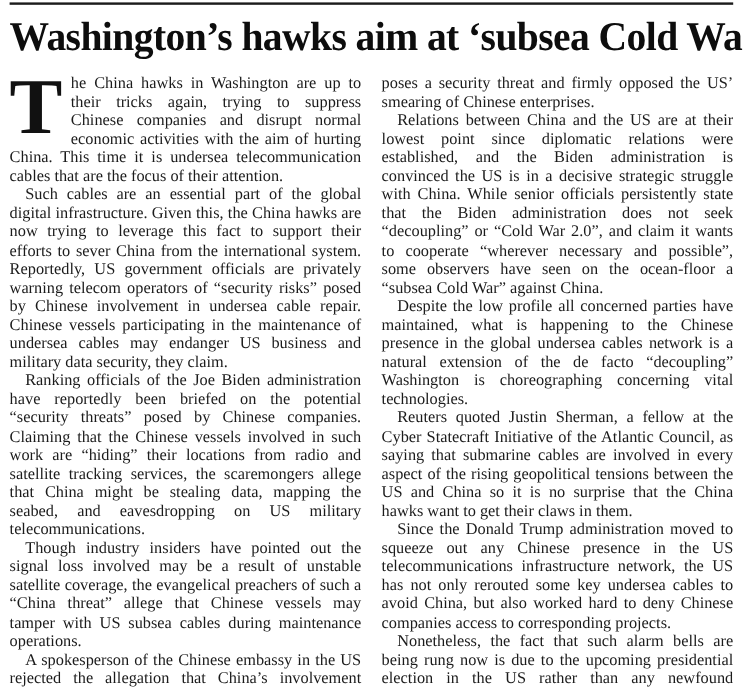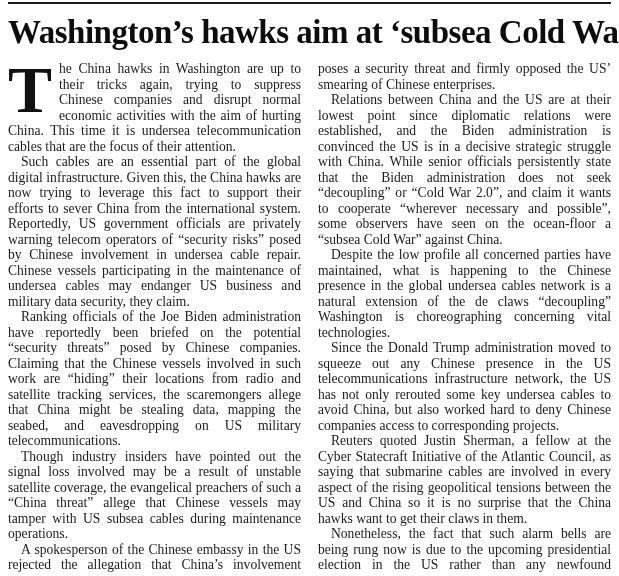--- a/index.html
+++ b/index.html
@@ -68,18 +68,18 @@
 <div class="page">
   <div class="top-rule"></div>
   <h1 class="headline">Washington’s hawks aim at ‘subsea Cold War’</h1>
   <div class="article-body">
     <p class="first"><span class="dropcap">T</span><span>he China hawks in Washington are up to their tricks again, trying to suppress Chinese companies and disrupt normal economic activities with the aim of hurting China. This time it is undersea telecommunication cables that are the focus of their attention.</span></p>
     <p>Such cables are an essential part of the global digital infrastructure. Given this, the China hawks are now trying to leverage this fact to support their efforts to sever China from the international system. Reportedly, US government officials are privately warning telecom operators of “security risks” posed by Chinese involvement in undersea cable repair. Chinese vessels participating in the maintenance of undersea cables may endanger US business and military data security, they claim.</p>
     <p>Ranking officials of the Joe Biden administration have reportedly been briefed on the potential “security threats” posed by Chinese companies. Claiming that the Chinese vessels involved in such work are “hiding” their locations from radio and satellite tracking services, the scaremongers allege that China might be stealing data, mapping the seabed, and eavesdropping on US military telecommunications.</p>
     <p>Though industry insiders have pointed out the signal loss involved may be a result of unstable satellite coverage, the evangelical preachers of such a “China threat” allege that Chinese vessels may tamper with US subsea cables during maintenance operations.</p>
     <p>A spokesperson of the Chinese embassy in the US rejected the allegation that China’s involvement poses a security threat and firmly opposed the US’ smearing of Chinese enterprises.</p>
     <p>Relations between China and the US are at their lowest point since diplomatic relations were established, and the Biden administration is convinced the US is in a decisive strategic struggle with China. While senior officials persistently state that the Biden administration does not seek “decoupling” or “Cold War 2.0”, and claim it wants to cooperate “wherever necessary and possible”, some observers have seen on the ocean-floor a “subsea Cold War” against China.</p>
-    <p>Despite the low profile all concerned parties have maintained, what is happening to the Chinese presence in the global undersea cables network is a natural extension of the de claws “decoupling” Washington is choreographing concerning vital technologies.</p>
+    <p>Despite the low profile all concerned parties have maintained, what is happening to the Chinese presence in the global undersea cables network is a natural extension of the de facto “decoupling” Washington is choreographing concerning vital technologies.</p>
+    <p>Reuters quoted Justin Sherman, a fellow at the Cyber Statecraft Initiative of the Atlantic Council, as saying that submarine cables are involved in every aspect of the rising geopolitical tensions between the US and China so it is no surprise that the China hawks want to get their claws in them.</p>
     <p>Since the Donald Trump administration moved to squeeze out any Chinese presence in the US telecommunications infrastructure network, the US has not only rerouted some key undersea cables to avoid China, but also worked hard to deny Chinese companies access to corresponding projects.</p>
-    <p>Reuters quoted Justin Sherman, a fellow at the Cyber Statecraft Initiative of the Atlantic Council, as saying that submarine cables are involved in every aspect of the rising geopolitical tensions between the US and China so it is no surprise that the China hawks want to get their claws in them.</p>
     <p>Nonetheless, the fact that such alarm bells are being rung now is due to the upcoming presidential election in the US rather than any newfound concerns. More such anti-China hype and nonsense can be expected in the weeks to come.</p>
   </div>
 </div>
 
 </body></html>

